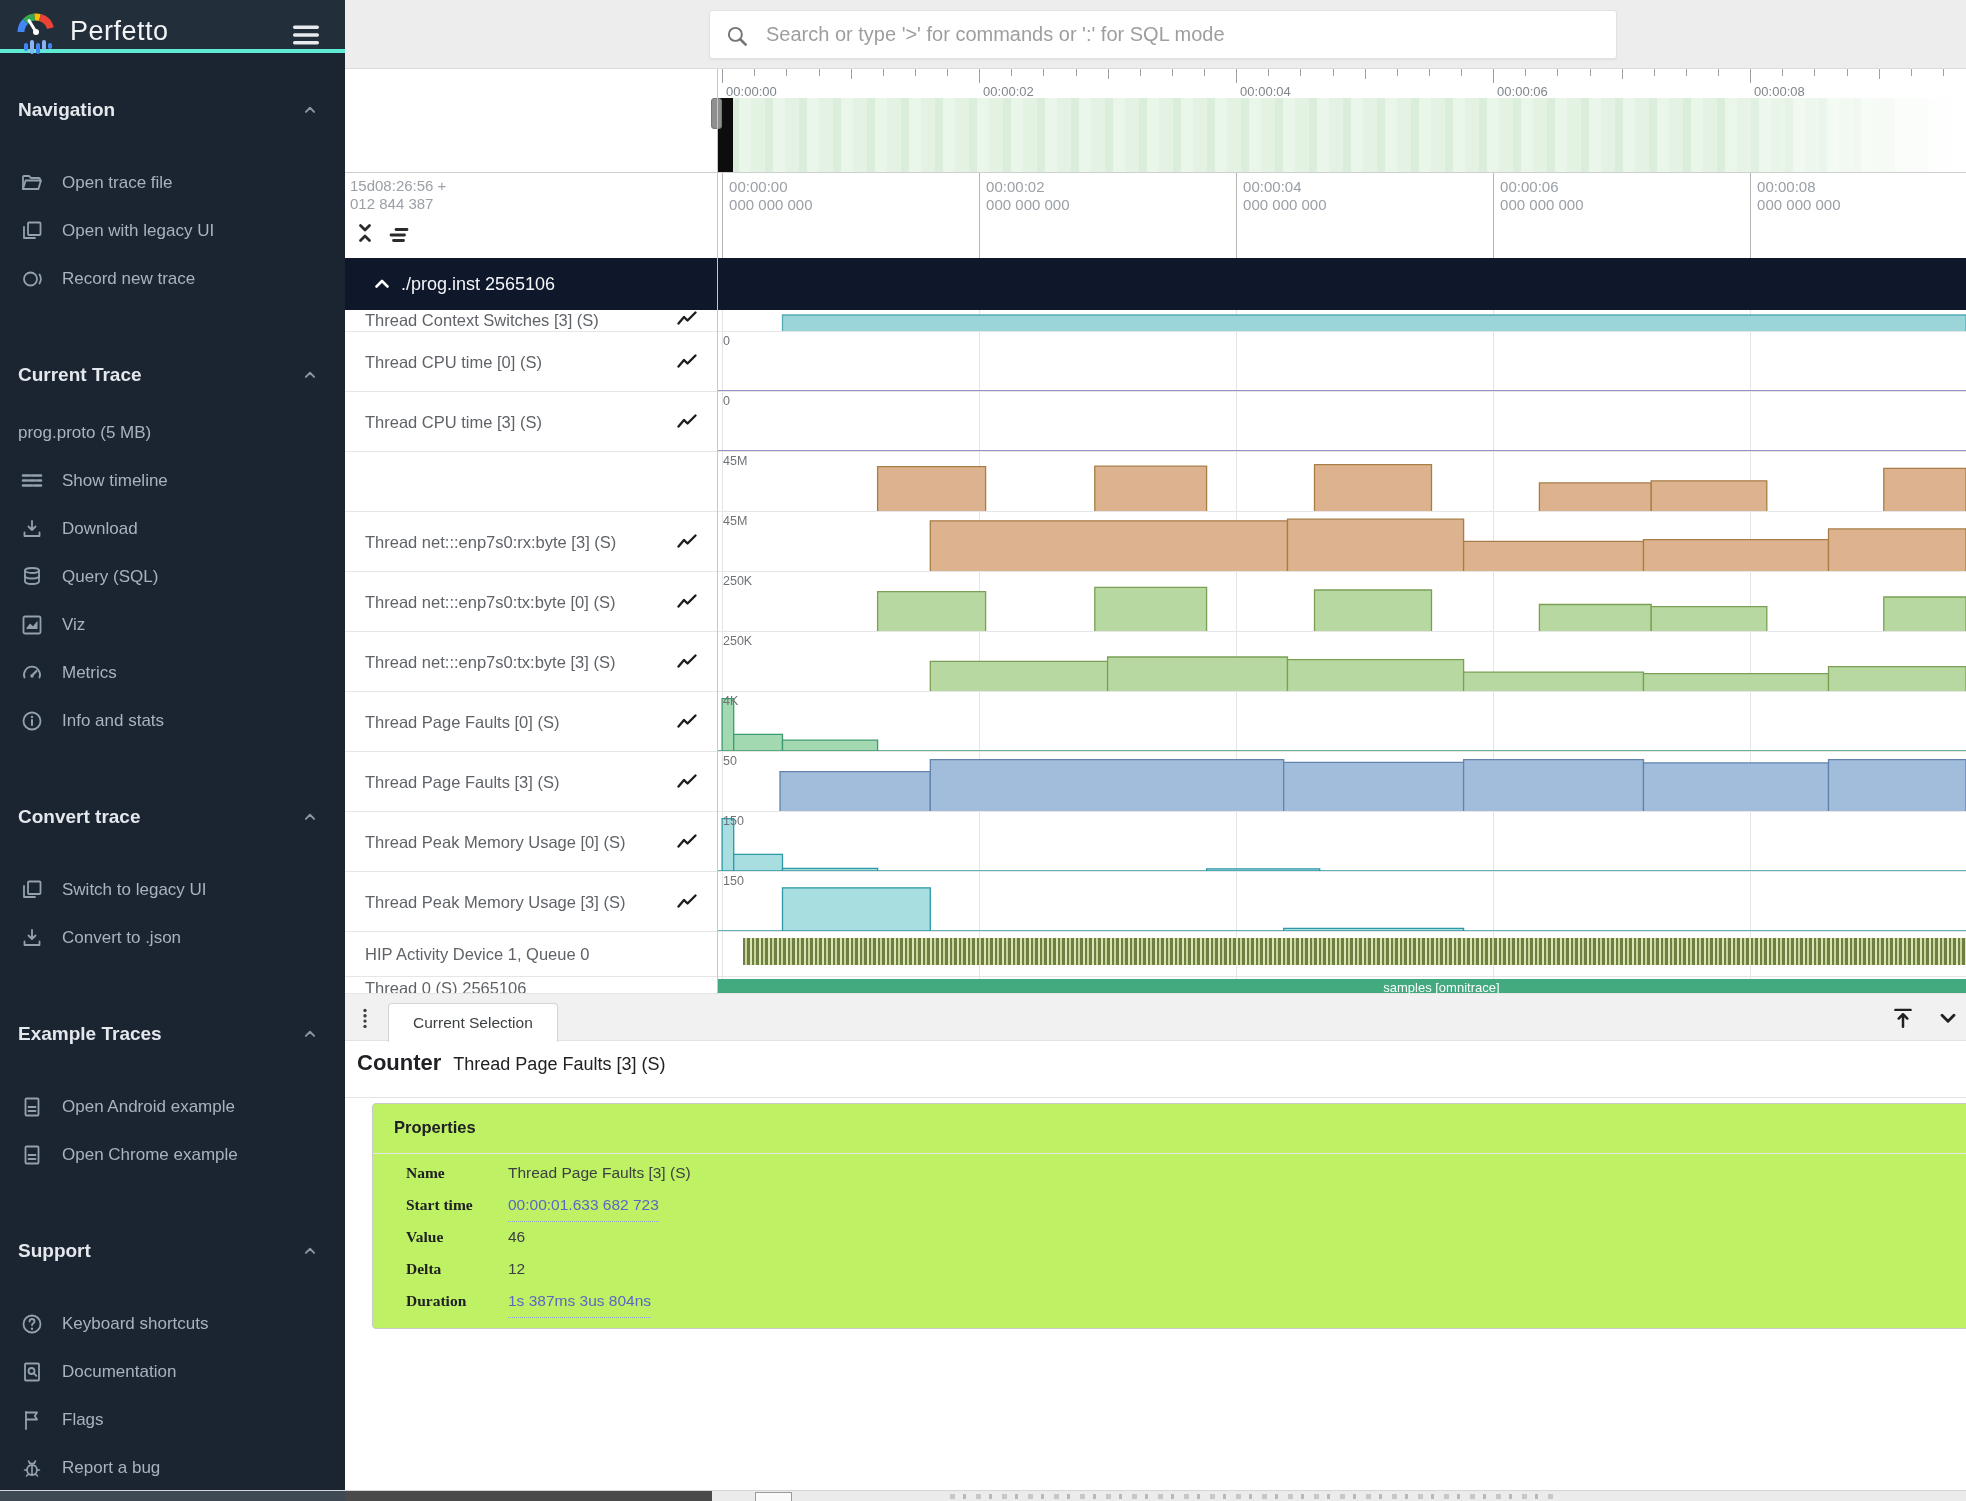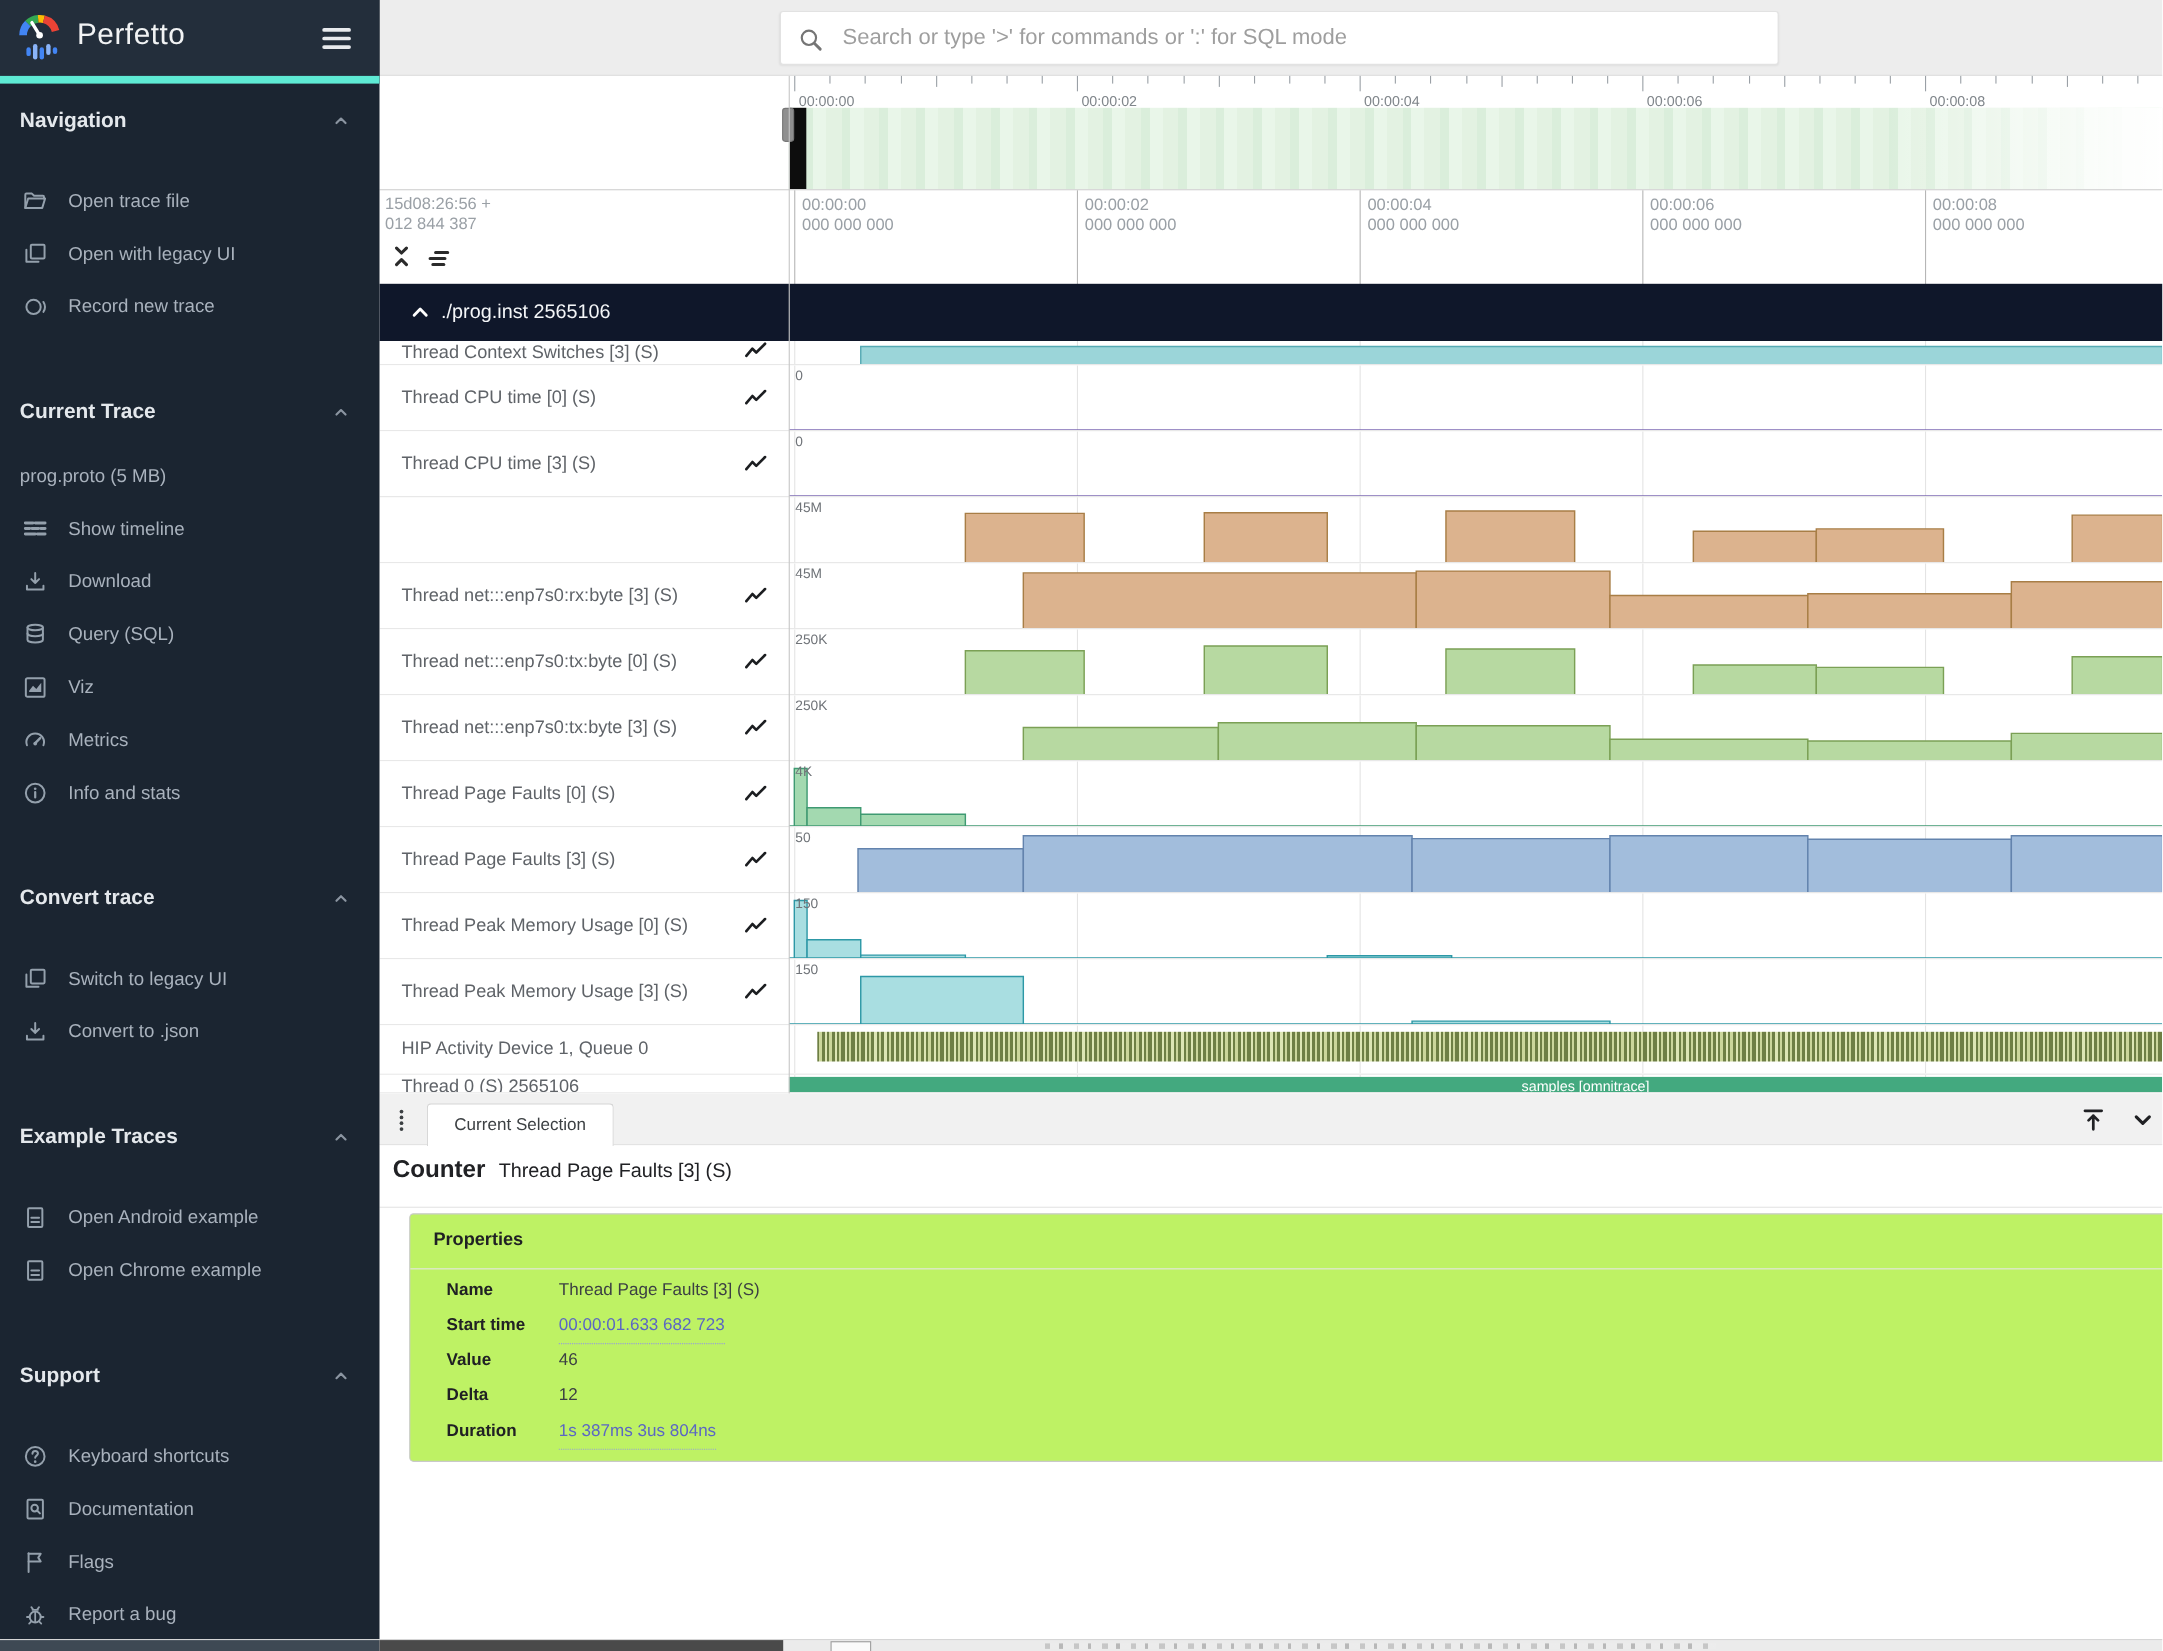--- a/index.html
+++ b/index.html
@@ -2,21 +2,21 @@
 <html><head>
 <meta charset="utf-8">
 <style>
   * { margin:0; padding:0; box-sizing:border-box; }
   html,body { background:#fff; }
   body { font-family:"Liberation Sans", sans-serif; }
   #app { position:relative; width:1966px; height:1501px; overflow:hidden; background:#fff; }
 
   
   #sidebar { position:absolute; left:0; top:0; width:345px; height:1501px; background:#1b2531; z-index:30; }
-  #sidebar-header { position:absolute; left:0; top:0; width:345px; height:76px; background:#232e3b; border-bottom:7px solid #5eead4; }
+  #sidebar-header { position:absolute; left:0; top:0; width:345px; height:53px; background:#232e3b; border-bottom:4px solid #5eead4; }
   #logo { position:absolute; left:14px; top:10px; }
   #app-title { position:absolute; left:70px; top:16px; font-size:27px; font-weight:400; color:#f1f3f4; letter-spacing:.5px; }
   #hamburger { position:absolute; right:22px; top:18px; width:34px; height:34px; color:#e8eaed; cursor:pointer; }
   .sb-section-header { position:absolute; left:0; width:345px; height:40px; }
   .sb-section-title { position:absolute; left:18px; top:50%; transform:translateY(-50%); font-size:19px; font-weight:700; color:#e4e8ec; }
   .sb-chevron { position:absolute; right:26px; top:50%; transform:translateY(-50%); width:18px; height:18px; color:#8b95a1; }
   .sb-item { position:absolute; left:0; width:345px; height:48px; cursor:pointer; }
   .sb-item .sb-icon { position:absolute; left:20px; top:50%; transform:translateY(-50%); width:24px; height:24px; color:#94a0ac; }
   .sb-item .sb-label { position:absolute; left:62px; top:50%; transform:translateY(-50%); font-size:17px; color:#a9b2bd; white-space:nowrap; }
   .sb-trace-file { position:absolute; left:18px; width:320px; height:40px; font-size:17px; color:#a9b2bd; display:flex; align-items:center; }
@@ -77,21 +77,21 @@
   #panel-icon-top { position:absolute; left:1545px; top:11px; width:26px; height:26px; color:#202124; cursor:pointer; }
   #panel-icon-down { position:absolute; left:1590px; top:11px; width:26px; height:26px; color:#202124; cursor:pointer; }
   #sel-heading { position:absolute; left:12px; top:56px; }
   #sel-kind { font-size:22px; font-weight:700; color:#202124; }
   #sel-title { font-size:18px; color:#202124; margin-left:12px; }
   #heading-divider { position:absolute; left:0; top:103px; width:1621px; height:1px; background:#e4e4e4; }
   #prop-card { position:absolute; left:27px; top:109px; width:1744px; height:226px; border:1px solid #c9c9c9; border-radius:4px; background:#bef264; }
   #prop-title { position:absolute; left:21px; top:14px; font-size:16.5px; font-weight:700; color:#202124; }
   #prop-divider { position:absolute; left:0; top:49px; width:100%; height:1px; background:#e6e6e6; }
   .prop-row { position:absolute; left:33px; height:26px; display:flex; }
-  .prop-label { width:102px; font-size:15.5px; font-weight:700; color:#202124; }
+  .prop-label { width:102px; font-size:15.5px; font-weight:700; color:#202124;font-family:Liberation Serif, serif; }
   .prop-value { font-size:15.5px; color:#3c4043; }
   .prop-link { color:#5b67c3; border-bottom:1px dotted #97a0d8; cursor:pointer; }
 
   
   #bottom-sliver { position:absolute; left:0; top:1490px; width:1966px; height:11px; background:#ebebeb; border-top:1px solid #d5d5d5; z-index:40; }
   #bs-sidebar { position:absolute; left:0; top:0; width:345px; height:11px; background:#3e4954; }
   #bs-dark { position:absolute; left:345px; top:0; width:367px; height:11px; background:#4a4a4a; }
   #bs-box { position:absolute; left:755px; top:1px; width:37px; height:10px; background:#fafafa; border:1px solid #9a9a9a; }
   #bs-text { position:absolute; left:950px; top:3px; width:610px; height:5px; opacity:.55;
       background:repeating-linear-gradient(90deg, #a9a9a9 0 5px, #ededed 5px 13px, #8f8f8f 13px 16px, #ededed 16px 26px); }

